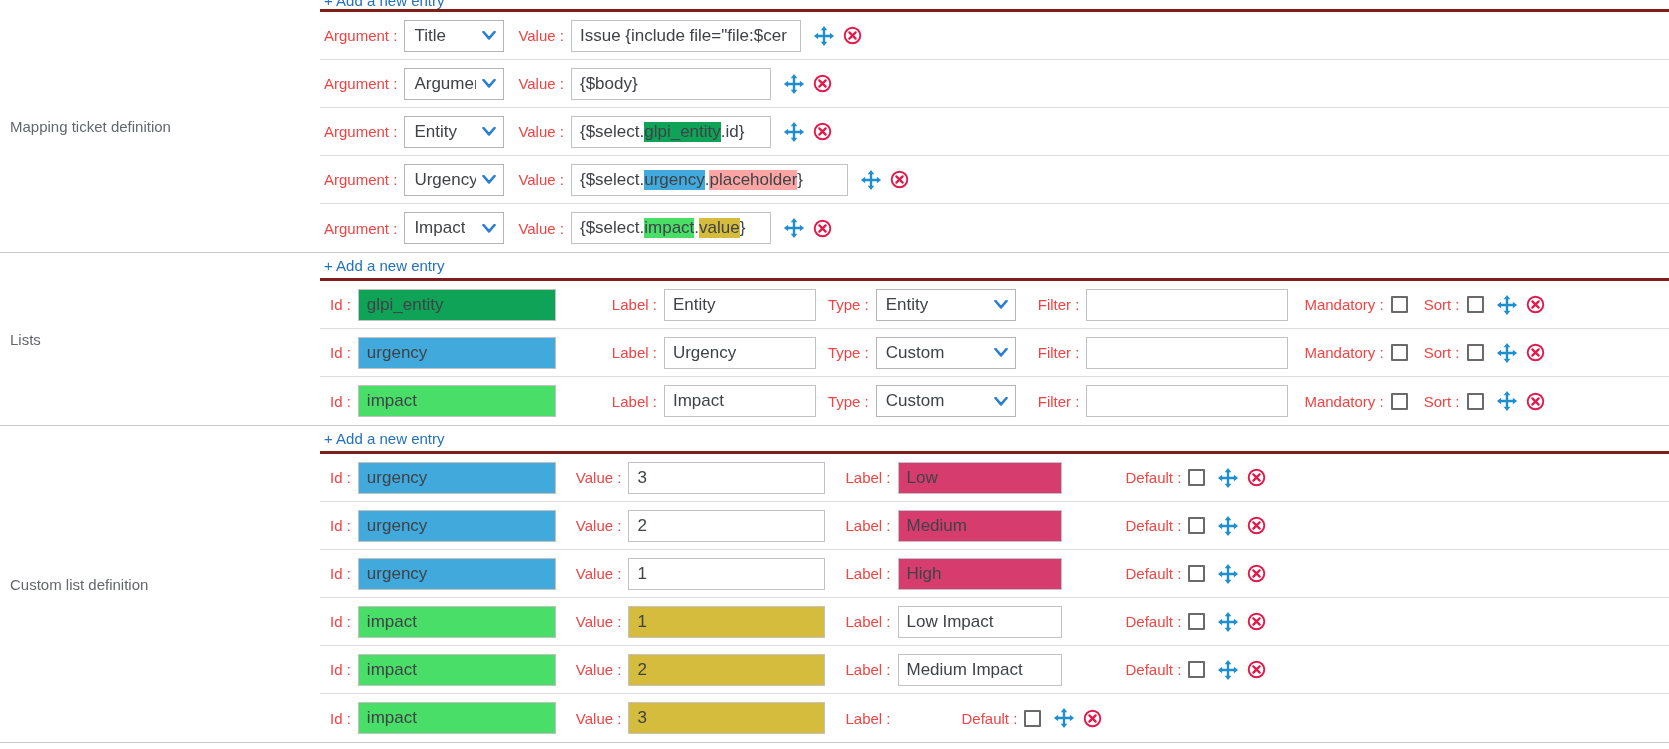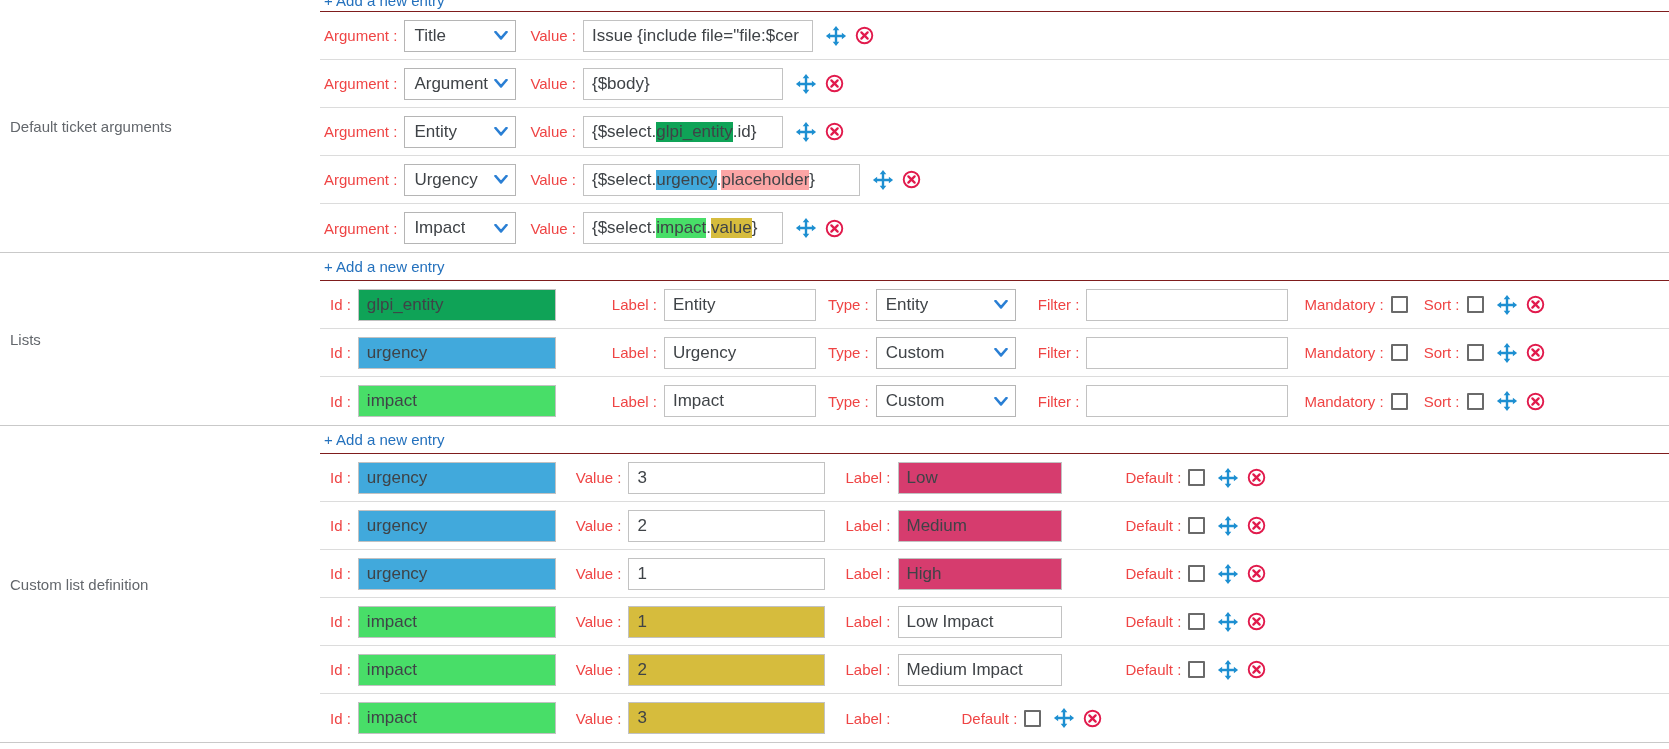--- a/index.html
+++ b/index.html
@@ -3,21 +3,21 @@
 <meta charset="utf-8">
 <style>
   * { box-sizing: border-box; }
   html, body { margin:0; padding:0; width:1669px; height:749px; overflow:hidden; background:#fff; }
   body { font-family:"Liberation Sans", sans-serif; color:#3f4347; }
 
   .section { display:flex; border-bottom:1px solid #c9c9c9; background:#fff; }
   .sec-label { width:320px; min-width:320px; display:flex; align-items:center; padding-left:10px; color:#63676c; font-size:15px; }
   .sec-body { flex:1; min-width:0; }
 
-  .add-row { height:28px; display:flex; align-items:center; border-bottom:1px solid #7f1d1d; padding-left:4px; }
+  .add-row { height:28px; display:flex; align-items:center; border-bottom:3px solid #7f1d1d; padding-left:4px; }
   .add-row.clipped { height:12px; overflow:hidden; align-items:flex-start; }
   .add-row.clipped .add-link { margin-top:-8px; display:inline-block; }
   .add-link { color:#2471bd; font-size:15px; cursor:pointer; text-decoration:none; white-space:nowrap; }
 
   .frow { height:48px; display:flex; align-items:center; border-bottom:1px solid #dcdcdc; padding-left:4px; }
   .frow.last { border-bottom:none; }
   .flabel { color:#ef4444; font-size:15px; white-space:nowrap; margin-right:7px; flex:none; }
 
   .tinput { height:32px; border:1px solid #c2c2c2; background:#fff; display:flex; align-items:center;
             padding:0 8px; font-size:17px; color:#3f4347; white-space:nowrap; overflow:hidden; flex:none; cursor:text; }
@@ -40,21 +40,21 @@
 
   .cb { appearance:none; -webkit-appearance:none; width:17px; height:17px; border:2px solid #6a6a6a;
         background:#fff; margin:0; border-radius:1px; cursor:pointer; flex:none; }
 
   .icons { display:flex; align-items:center; gap:8px; margin-left:12px; flex:none; }
   .icon-move { color:#1d8fd1; display:inline-flex; cursor:pointer; }
   .icon-del  { color:#e11a4c; display:inline-flex; cursor:pointer; }
   .chev { color:#2a7fd4; display:inline-flex; margin-left:6px; }
 
   
-  .s1-select { width:112px; }
+  .s1-select { width:100px; }
   .s1-vlabel { margin-left:14px; }
   .w-230 { width:230px; } .w-200 { width:200px; } .w-277 { width:277px; }
 
   
   .ml-id { margin-left:6px; }
   .s2-id { width:198px; }
   .s2-label-lbl { margin-left:56px; }
   .s2-label { width:152px; }
   .s2-type-lbl { margin-left:12px; }
   .s2-type { width:140px; }
@@ -85,21 +85,21 @@
       <circle cx="10" cy="10" r="8.2" fill="none" stroke="currentColor" stroke-width="2"></circle>
       <path d="M6.7 6.7 L13.3 13.3 M13.3 6.7 L6.7 13.3" stroke="currentColor" stroke-width="2.4" stroke-linecap="round"></path>
     </symbol>
     <symbol id="sym-chev" viewBox="0 0 14 9">
       <path d="M1.5 1 L7 7.4 L12.5 1" fill="none" stroke="currentColor" stroke-width="2.6" stroke-linecap="round" stroke-linejoin="round"></path>
     </symbol>
   </defs>
 </svg>
 
 <div class="section">
-  <div class="sec-label">Default ticket arguments</div>
+  <div class="sec-label">Mapping ticket definition</div>
   <div class="sec-body">
     <div class="add-row clipped">
       <a class="add-link">+ Add a new entry</a>
     </div>
 
     <div class="frow">
       <span class="flabel">Argument :</span>
       <div class="tselect s1-select">
         <span class="sel-txt">Title</span>
         <span class="chev">

